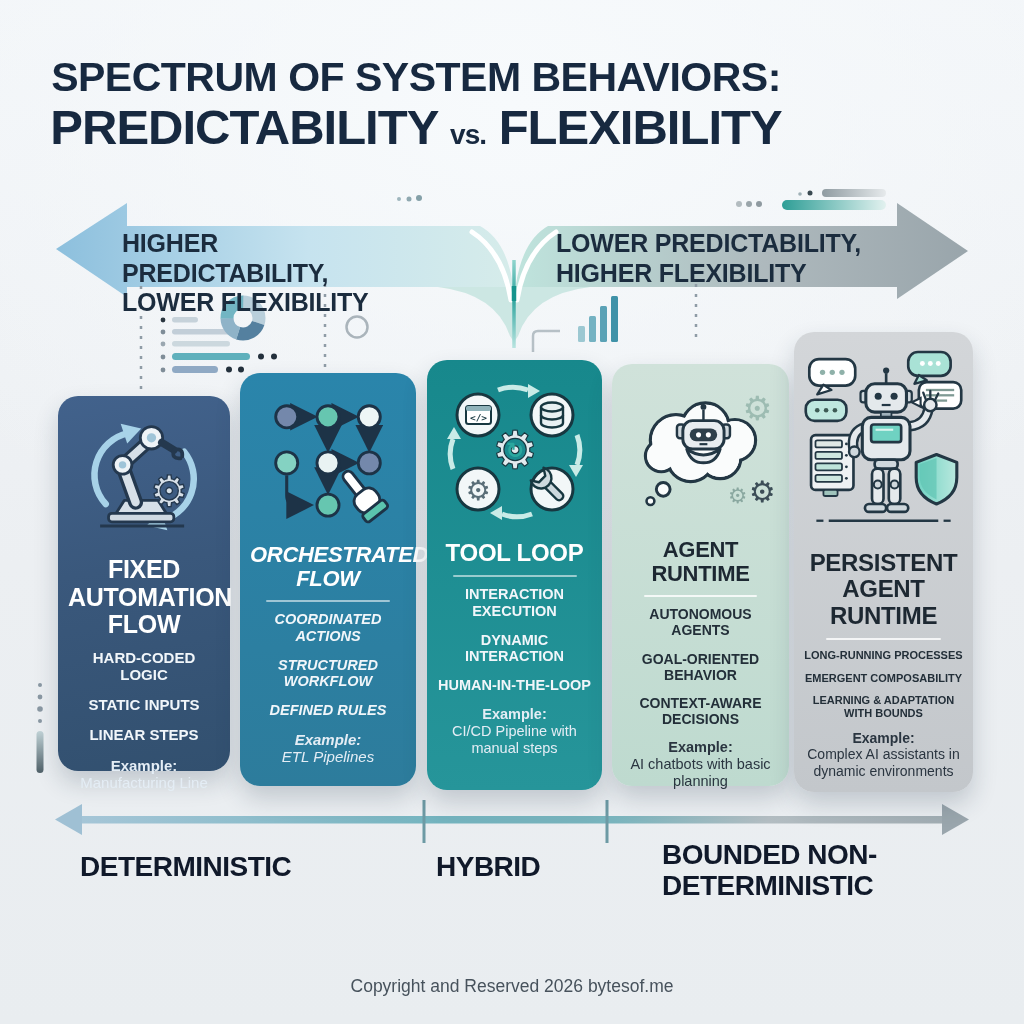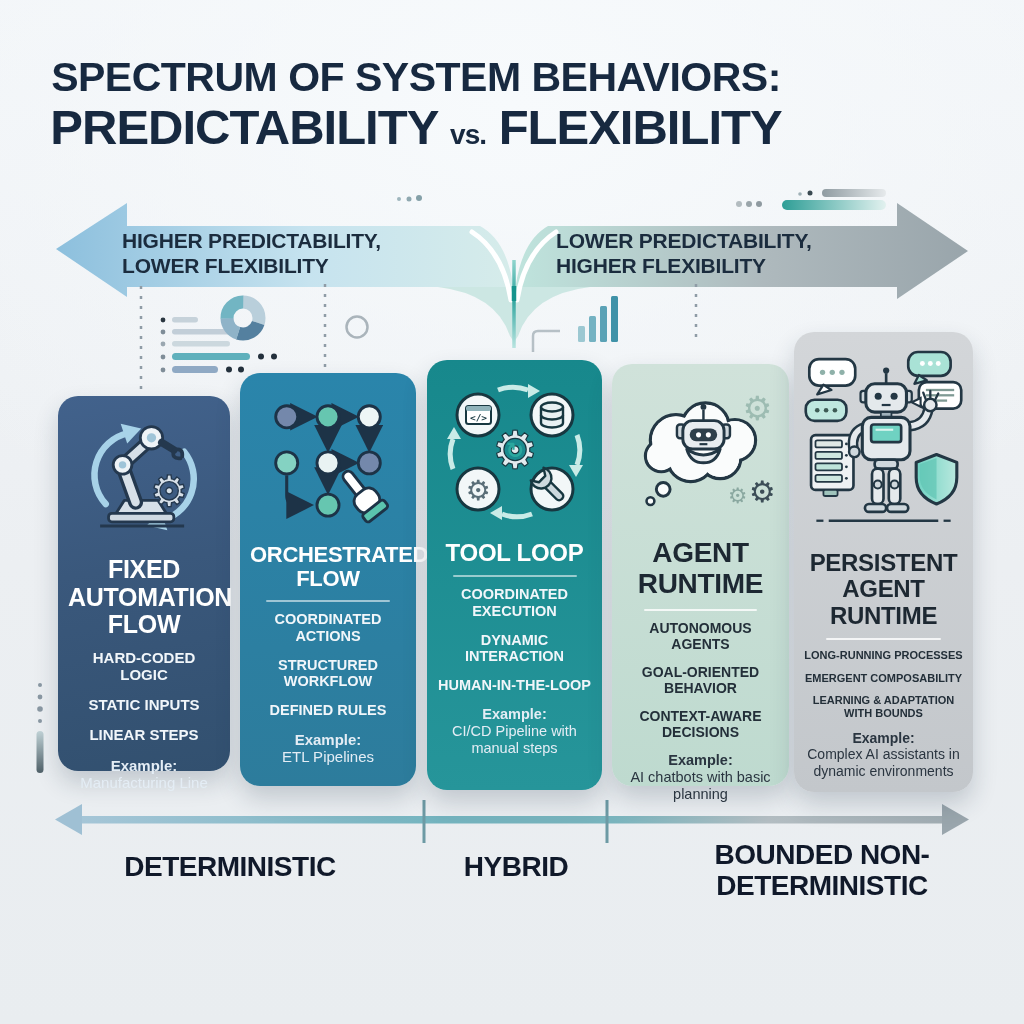--- a/index.html
+++ b/index.html
@@ -12,36 +12,36 @@
   }
   .decor-layer{position:absolute;left:0;top:0;width:1024px;height:1024px;}
 
   
   .title{position:absolute;left:0;top:56px;width:832px;text-align:center;color:#172940;}
   .title-l1{font-size:41px;font-weight:700;letter-spacing:-0.5px;line-height:1.05;}
   .title-l2{font-size:49px;font-weight:800;letter-spacing:-1px;line-height:1.05;margin-top:3px;}
   .title-vs{font-size:28px;font-weight:700;}
 
   
-  .arrow-label{position:absolute;color:#1b2c3e;font-weight:800;font-size:21px;line-height:1.18;letter-spacing:-0.2px;}
+  .arrow-label{position:absolute;color:#1b2c3e;font-weight:800;font-size:25px;line-height:1.18;letter-spacing:-0.2px;}
   .arrow-label.left{left:122px;top:229px;width:280px;text-align:left;}
   .arrow-label.right{left:556px;top:229px;width:340px;text-align:left;}
 
   
   .card{position:absolute;border-radius:20px;box-shadow:0 12px 24px rgba(30,50,70,.20);
         box-sizing:border-box;padding:8px 10px;text-align:center;}
   .card-icon{display:flex;align-items:center;justify-content:center;}
   .card-title{margin:4px 0 0 0;font-weight:800;line-height:1.1;letter-spacing:-0.3px;}
   .divider{height:2px;margin:9px auto 9px auto;border-radius:1px;}
   .feature{font-weight:700;line-height:1.15;margin:0 auto 12px auto;}
   .example{margin-top:4px;line-height:1.18;}
   .example-label{font-weight:600;}
 
   .c1{left:58px; top:396px;width:172px;height:375px;background:linear-gradient(170deg,#42628c 0%,#3a587c 45%,#32506f 100%);}
-  .c2{left:240px;top:373px;width:176px;height:413px;background:linear-gradient(180deg,#2a85ab 0%,#2d7c9c 100%);}
+  .c2{left:240px;top:373px;width:176px;height:413px;background:linear-gradient(180deg,#2a85ab 0%,#2d7c9c 100%);font-style:italic;}
   .c3{left:427px;top:360px;width:175px;height:430px;background:linear-gradient(180deg,#17888c 0%,#26959a 100%);}
   .c4{left:612px;top:364px;width:177px;height:422px;background:linear-gradient(180deg,#d0e2da 0%,#bedacf 100%);}
   .c5{left:794px;top:332px;width:179px;height:460px;background:linear-gradient(180deg,#d3d6d9 0%,#c3c7cb 100%);}
 
   .c1 .card-title,.c2 .card-title,.c3 .card-title{color:#ffffff;}
   .c1 .feature,.c2 .feature,.c3 .feature{color:#f1f6fa;}
   .c1 .example,.c2 .example,.c3 .example{color:#e4edf5;}
   .c4 .card-title,.c5 .card-title{color:#1d2832;}
   .c4 .feature,.c5 .feature{color:#232f39;}
   .c4 .example,.c5 .example{color:#2a3540;}
@@ -49,33 +49,33 @@
   .c4 .divider,.c5 .divider{background:rgba(255,255,255,.8);width:72%;}
 
   .c1 .card-icon{height:146px;}
   .c2 .card-icon{height:158px;}
   .c3 .card-icon{height:168px;}
   .c4 .card-icon{height:162px;}
   .c5 .card-icon{height:206px;}
   .c1 .card-title{font-size:25px;}
   .c2 .card-title{font-size:22px;}
   .c3 .card-title{font-size:24px;}
-  .c4 .card-title{font-size:28px;}
+  .c4 .card-title{font-size:22px;}
   .c5 .card-title{font-size:24px;}
   .c1 .feature{font-size:15px;margin-bottom:13px;}
   .c2 .feature,.c3 .feature{font-size:14.5px;}
   .c4 .feature{font-size:14px;}
   .c5 .feature{font-size:11px;margin-bottom:10px;}
   .c1 .example,.c2 .example{font-size:15px;}
   .c3 .example,.c4 .example{font-size:14.5px;}
   .c5 .example{font-size:14px;}
   .c1 .card-title{margin-top:6px;}
 
   
-  .axis-label{position:absolute;color:#10192a;font-weight:800;letter-spacing:-0.5px;text-align:center;font-size:28px;line-height:1.1;}
+  .axis-label{position:absolute;color:#10192a;font-weight:800;letter-spacing:-0.5px;font-size:28px;line-height:1.1;}
   .axis-label.l1{left:80px;top:852px;width:300px;}
   .axis-label.l2{left:436px;top:852px;width:160px;}
   .axis-label.l3{left:662px;top:840px;width:320px;}
 
   .footer{position:absolute;left:0;top:976px;width:1024px;text-align:center;color:#47525c;font-size:17.5px;}
 </style>
 </head>
 <body>
 
 <div class="stage">
@@ -339,21 +339,21 @@
         <g transform="translate(112,112) rotate(-45)">
           <rect x="-4" y="-14" width="8" height="28" rx="3.5" fill="#cdd9de" stroke="#173740" stroke-width="2.4"></rect>
           <path d="M-9,-21 a10.5,10.5 0 1 0 18,0 l-4.5,7 h-9 z" fill="#cdd9de" stroke="#173740" stroke-width="2.4" stroke-linejoin="round"></path>
         </g>
         <text x="75" y="77" font-size="52" text-anchor="middle" dominant-baseline="middle" fill="#e2eaee" stroke="#173740" stroke-width="1.2" style="font-family:'DejaVu Sans',sans-serif">⚙</text>
         <text x="75" y="75" font-size="22" font-weight="bold" text-anchor="middle" dominant-baseline="middle" fill="#2aa79e" style="font-family:'DejaVu Sans',sans-serif">↻</text>
       </svg>
     </div>
     <h2 class="card-title">TOOL LOOP</h2>
     <div class="divider"></div>
-    <div class="feature">COORDINATED EXECUTION</div>
+    <div class="feature">INTERACTION EXECUTION</div>
     <div class="feature">DYNAMIC INTERACTION</div>
     <div class="feature">HUMAN-IN-THE-LOOP</div>
     <div class="example">
       <div class="example-label">Example:</div>
       <div class="example-text">CI/CD Pipeline with manual steps</div>
     </div>
   </div>
 
   <div class="card c4">
     <div class="card-icon">
@@ -504,14 +504,15 @@
     <div class="example">
       <div class="example-label">Example:</div>
       <div class="example-text">Complex AI assistants in dynamic environments</div>
     </div>
   </div>
 
   <div class="axis-label l1">DETERMINISTIC</div>
   <div class="axis-label l2">HYBRID</div>
   <div class="axis-label l3">BOUNDED NON-DETERMINISTIC</div>
 
+  <div class="footer">Copyright and Reserved 2026 bytesof.me</div>
 
 </div>
 
 </body></html>

